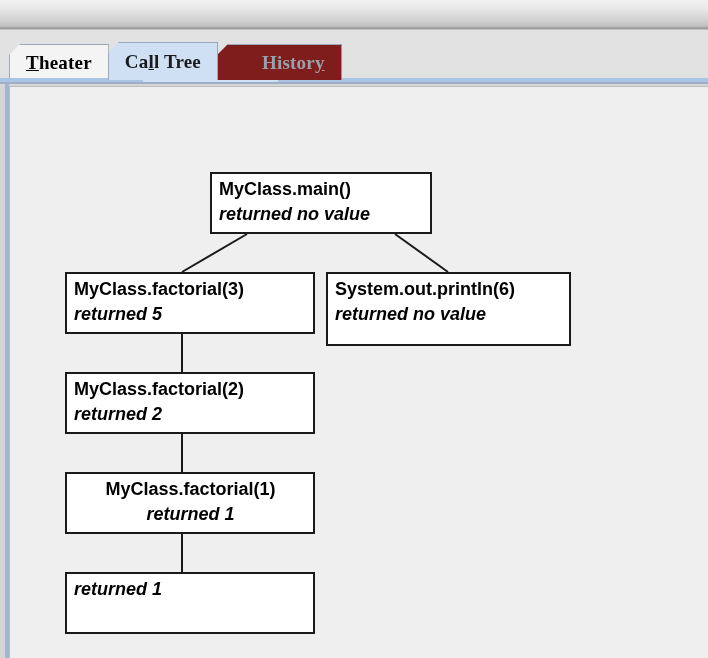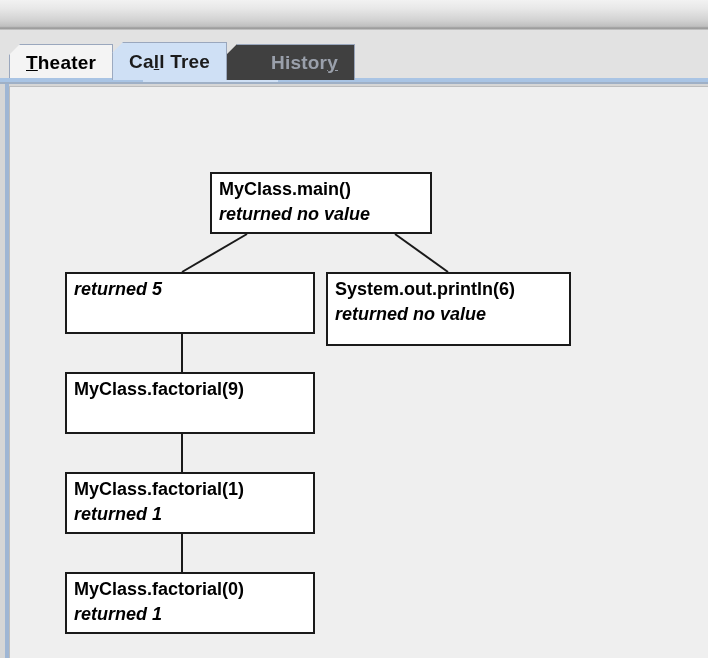--- a/index.html
+++ b/index.html
@@ -63,30 +63,31 @@
     font-size: 19px;
     font-weight: bold;
     letter-spacing: 0.2px;
     color: #000000;
     background: #f4f4f4;
     border: 1px solid #9aa7bd;
     border-bottom: none;
     border-radius: 0;
     clip-path: polygon(11px 0, 100% 0, 100% 100%, 0 100%, 0 11px);
     margin-right: -1px;
+    font-family: Liberation Serif, serif;
   }
   .tab.selected {
     background: #cfe0f5;
     color: #1b1b1b;
     z-index: 3;
     height: 38px;
   }
   .tab.disabled {
     color: #9aa0ab;
-    background: #404040;
+    background: #7f1d1d;
     z-index: 1;
     padding-left: 44px;
   }
   .tab .mnem {
     text-decoration: underline;
   }
   
   #tab-underline {
     position: absolute;
     left: 0;
@@ -205,22 +206,22 @@
     <div id="panel-inner">
       <div id="call-tree">
         <svg class="edge-svg" viewBox="0 0 699 572">
             <line x1="237" y1="134" x2="172" y2="172" stroke="#1a1a1a" stroke-width="2"></line>
             <line x1="385" y1="134" x2="438" y2="172" stroke="#1a1a1a" stroke-width="2"></line>
             <line x1="172" y1="234" x2="172" y2="272" stroke="#1a1a1a" stroke-width="2"></line>
             <line x1="172" y1="334" x2="172" y2="372" stroke="#1a1a1a" stroke-width="2"></line>
             <line x1="172" y1="434" x2="172" y2="472" stroke="#1a1a1a" stroke-width="2"></line>
           </svg>
       <div class="node" style="left: 200px; top: 72px; min-width: 222px; height: 62px; border-color: rgb(26, 26, 26); background: rgb(255, 255, 255);"><span class="line1">MyClass.main()</span><span class="line2">returned no value</span></div>
-          <div class="node" style="left: 55px; top: 172px; min-width: 250px; height: 62px; border-color: rgb(26, 26, 26); background: rgb(255, 255, 255);"><span class="line2">returned 5</span></div>
+          <div class="node" style="left: 55px; top: 172px; min-width: 250px; height: 62px; border-color: rgb(26, 26, 26); background: rgb(255, 255, 255);"><span class="line1">MyClass.factorial(3)</span><span class="line2">returned 5</span></div>
           <div class="node" style="left: 316px; top: 172px; min-width: 245px; height: 74px; border-color: rgb(26, 26, 26); background: rgb(255, 255, 255);"><span class="line1">System.out.println(6)</span><span class="line2">returned no value</span></div>
-          <div class="node" style="left: 55px; top: 272px; min-width: 250px; height: 62px; border-color: rgb(26, 26, 26); background: rgb(255, 255, 255);"><span class="line1">MyClass.factorial(9)</span></div>
-          <div class="node" style="left: 55px; top: 372px; min-width: 250px; height: 62px; border-color: rgb(26, 26, 26); background: rgb(255, 255, 255);"><span class="line1">MyClass.factorial(1)</span><span class="line2">returned 1</span></div>
-          <div class="node" style="left: 55px; top: 472px; min-width: 250px; height: 62px; border-color: rgb(26, 26, 26); background: rgb(255, 255, 255);"><span class="line1">MyClass.factorial(0)</span><span class="line2">returned 1</span></div>
+          <div class="node" style="left: 55px; top: 272px; min-width: 250px; height: 62px; border-color: rgb(26, 26, 26); background: rgb(255, 255, 255);"><span class="line1">MyClass.factorial(2)</span><span class="line2">returned 2</span></div>
+          <div class="node" style="left: 55px; top: 372px; min-width: 250px; height: 62px; border-color: rgb(26, 26, 26); background: rgb(255, 255, 255); text-align: center;"><span class="line1">MyClass.factorial(1)</span><span class="line2">returned 1</span></div>
+          <div class="node" style="left: 55px; top: 472px; min-width: 250px; height: 62px; border-color: rgb(26, 26, 26); background: rgb(255, 255, 255);"><span class="line2">returned 1</span></div>
         </div>
     </div>
   </div>
 
 </div>
 
 </body></html>

